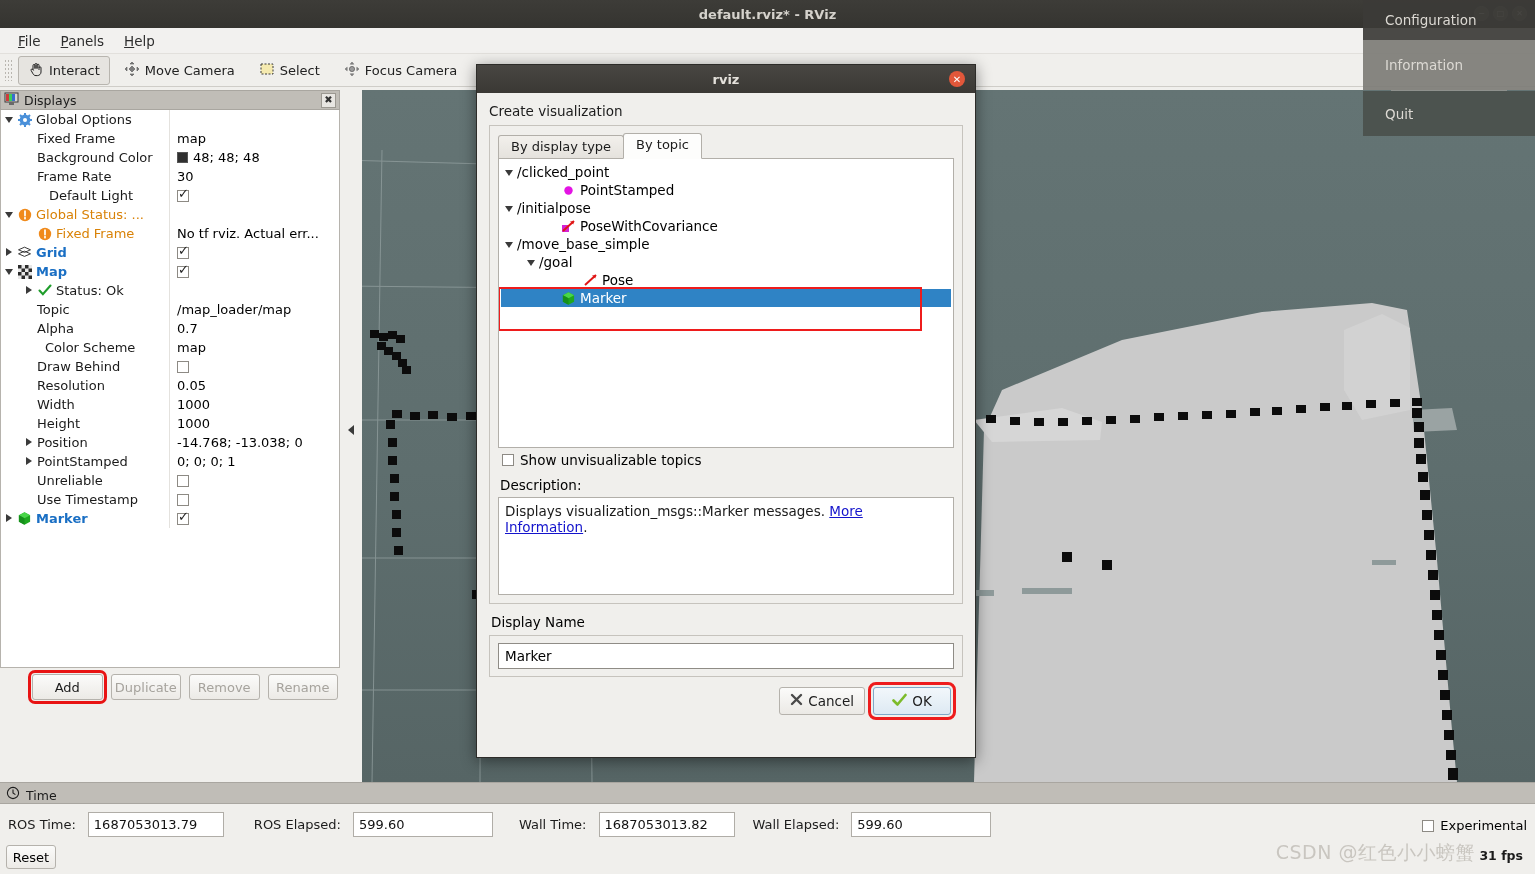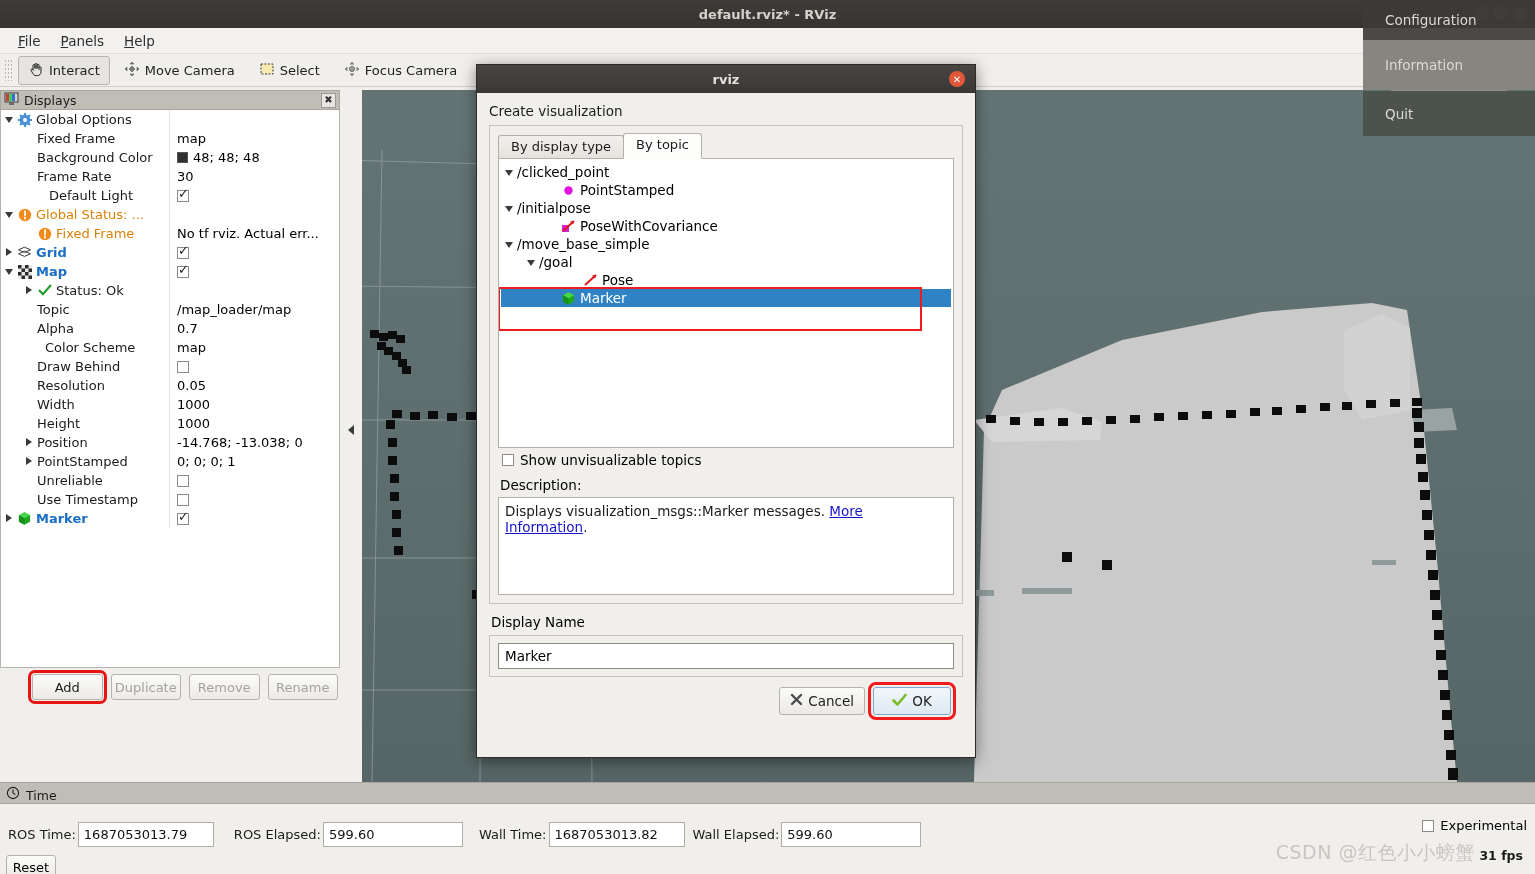--- a/index.html
+++ b/index.html
@@ -117,21 +117,21 @@
     background: #5e6e6e; overflow: hidden;
   }
   .grid-lines { position: absolute; inset: 0; }
 
   
   .timepanel { position: absolute; left: 0; top: 782px; width: 1535px; height: 92px;
                background: #f0efec; }
   .time-head { height: 22px; background: #c0bdb7; display: flex; align-items: flex-end;
                padding-left: 6px; gap: 6px; font-size: 12.5px; color: #1c1c1c;
                border-top: 1px solid #a9a6a0; border-bottom: 1px solid #a9a6a0;}
-  .time-row { display: flex; align-items: center; padding: 18px 6px 0 8px; gap: 2px; }
+  .time-row { display: flex; align-items: center; padding: 8px 6px 0 8px; gap: 12px; }
   .time-row label { font-size: 13px; color: #1c1c1c; white-space: nowrap; }
   .tinput { height: 25px; background: #ffffff; border: 1px solid #b0ada7;
             display: flex; align-items: center; padding: 0 5px; font-size: 13px; color:#111; }
   .reset-btn { margin: 8px 0 0 6px; height: 24px; width: 50px;
                background: linear-gradient(#fbfbfa,#eceae6); border: 1px solid #b5b2ac;
                border-radius: 3px; display: flex; align-items: center;
                justify-content: center; font-size: 13px; }
   .exp-wrap { position: absolute; right: 8px; top: 36px; display: flex;
               align-items: center; gap: 6px; font-size: 13px; }
   .fps { position: absolute; right: 12px; top: 66px; font-size: 12.5px;

